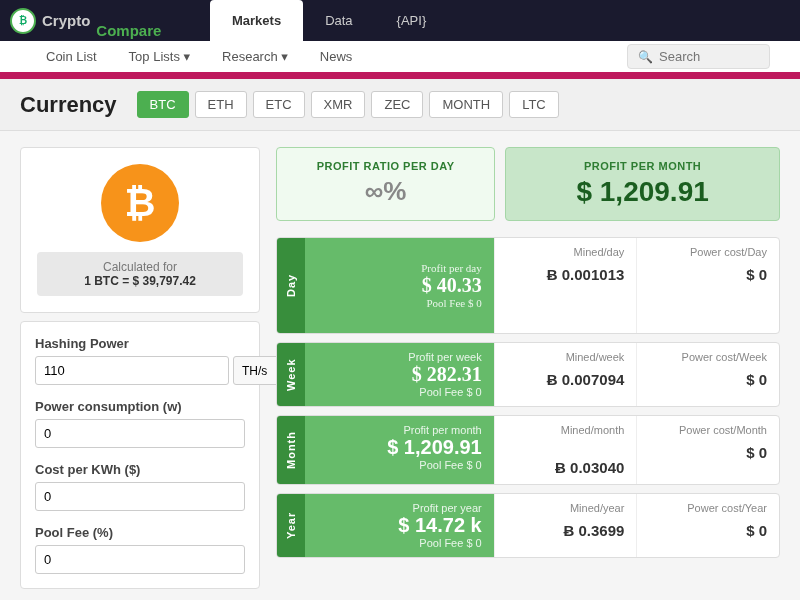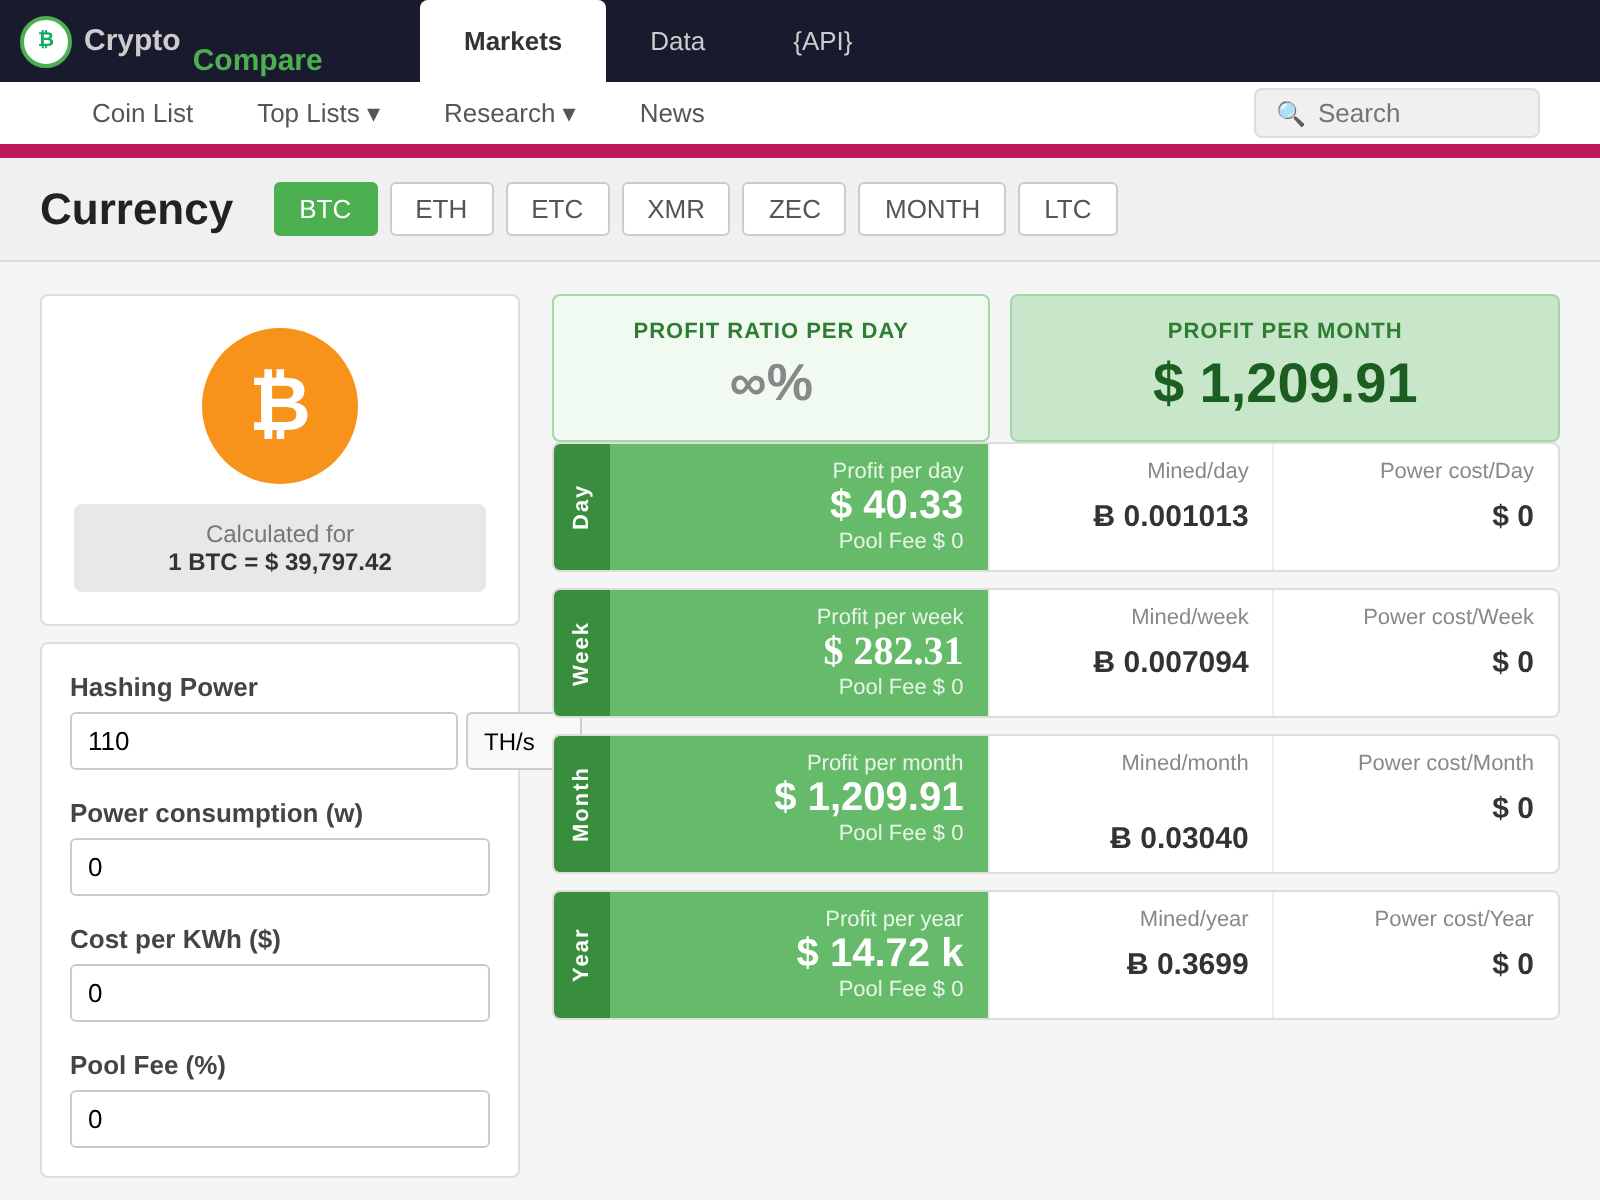--- a/index.html
+++ b/index.html
@@ -73,35 +73,35 @@
       <div style="font-size:13px;font-weight:bold;color:#444;margin-bottom:5px;">Cost per KWh ($)</div>
       <input type="text" value="0" style="width: 100%; border: 1px solid rgb(204, 204, 204); border-radius: 3px; padding: 6px 8px; font-size: 13px; margin-bottom: 14px;">
 
       <div style="font-size:13px;font-weight:bold;color:#444;margin-bottom:5px;">Pool Fee (%)</div>
       <input type="text" value="0" style="width: 100%; border: 1px solid rgb(204, 204, 204); border-radius: 3px; padding: 6px 8px; font-size: 13px;">
     </div>
   </div>
 
   <div style="flex:1;">
 
-    <div style="display:flex;gap:10px;margin-bottom:0;">
+    <div style="display:flex;gap:10px;margin-bottom:16px;">
       <div style="flex:1;background:#f0faf0;border:1px solid #a8d8a8;border-radius:4px;padding:12px 16px;text-align:center;">
         <div style="font-size:11px;font-weight:bold;color:#2e7d32;letter-spacing:0.5px;">PROFIT RATIO PER DAY</div>
         <div style="font-size:26px;font-weight:bold;color:#888;margin-top:4px;">∞%</div>
       </div>
       <div style="flex:1.3;background:#c8e6c9;border:1px solid #a5d6a7;border-radius:4px;padding:12px 16px;text-align:center;">
         <div style="font-size:11px;font-weight:bold;color:#2e7d32;letter-spacing:0.5px;">PROFIT PER MONTH</div>
         <div style="font-size:28px;font-weight:bold;color:#1b5e20;margin-top:4px;">$ 1,209.91</div>
       </div>
     </div>
 
     <div id="row-cards">
         <div style="display: flex; align-items: stretch; background: rgb(255, 255, 255); border: 1px solid rgb(221, 221, 221); border-radius: 4px; margin-bottom: 8px; overflow: hidden;">
     <div style="background:#388e3c;color:#fff;font-size:11px;font-weight:bold;writing-mode:vertical-rl;text-orientation:mixed;transform:rotate(180deg);padding:6px 5px;min-width:28px;display:flex;align-items:center;justify-content:center;letter-spacing:1px;">Day</div>
-    <div style="background:#66bb6a;flex:1.4;padding:8px 12px;min-width:140px;">
+    <div style="background:#66bb6a;flex:1.4;padding:24px 12px;min-width:140px;font-family:Liberation Serif, serif;">
       <div style="font-size:11px;color:#e8f5e9;text-align:right;">Profit per day</div>
       <div style="font-size:20px;font-weight:bold;color:#fff;text-align:right;">$ 40.33</div>
       <div style="font-size:11px;color:#e8f5e9;text-align:right;">Pool Fee $ 0</div>
     </div>
     <div style="flex:1;padding:8px 12px;text-align:right;border-left:1px solid #eee;">
       <div style="font-size:11px;color:#888;">Mined/day</div>
       <div style="font-size:15px;font-weight:bold;color:#333;margin-top:8px;">Ƀ 0.001013</div>
     </div>
     <div style="flex:1;padding:8px 12px;text-align:right;border-left:1px solid #eee;">
       <div style="font-size:11px;color:#888;">Power cost/Day</div>

